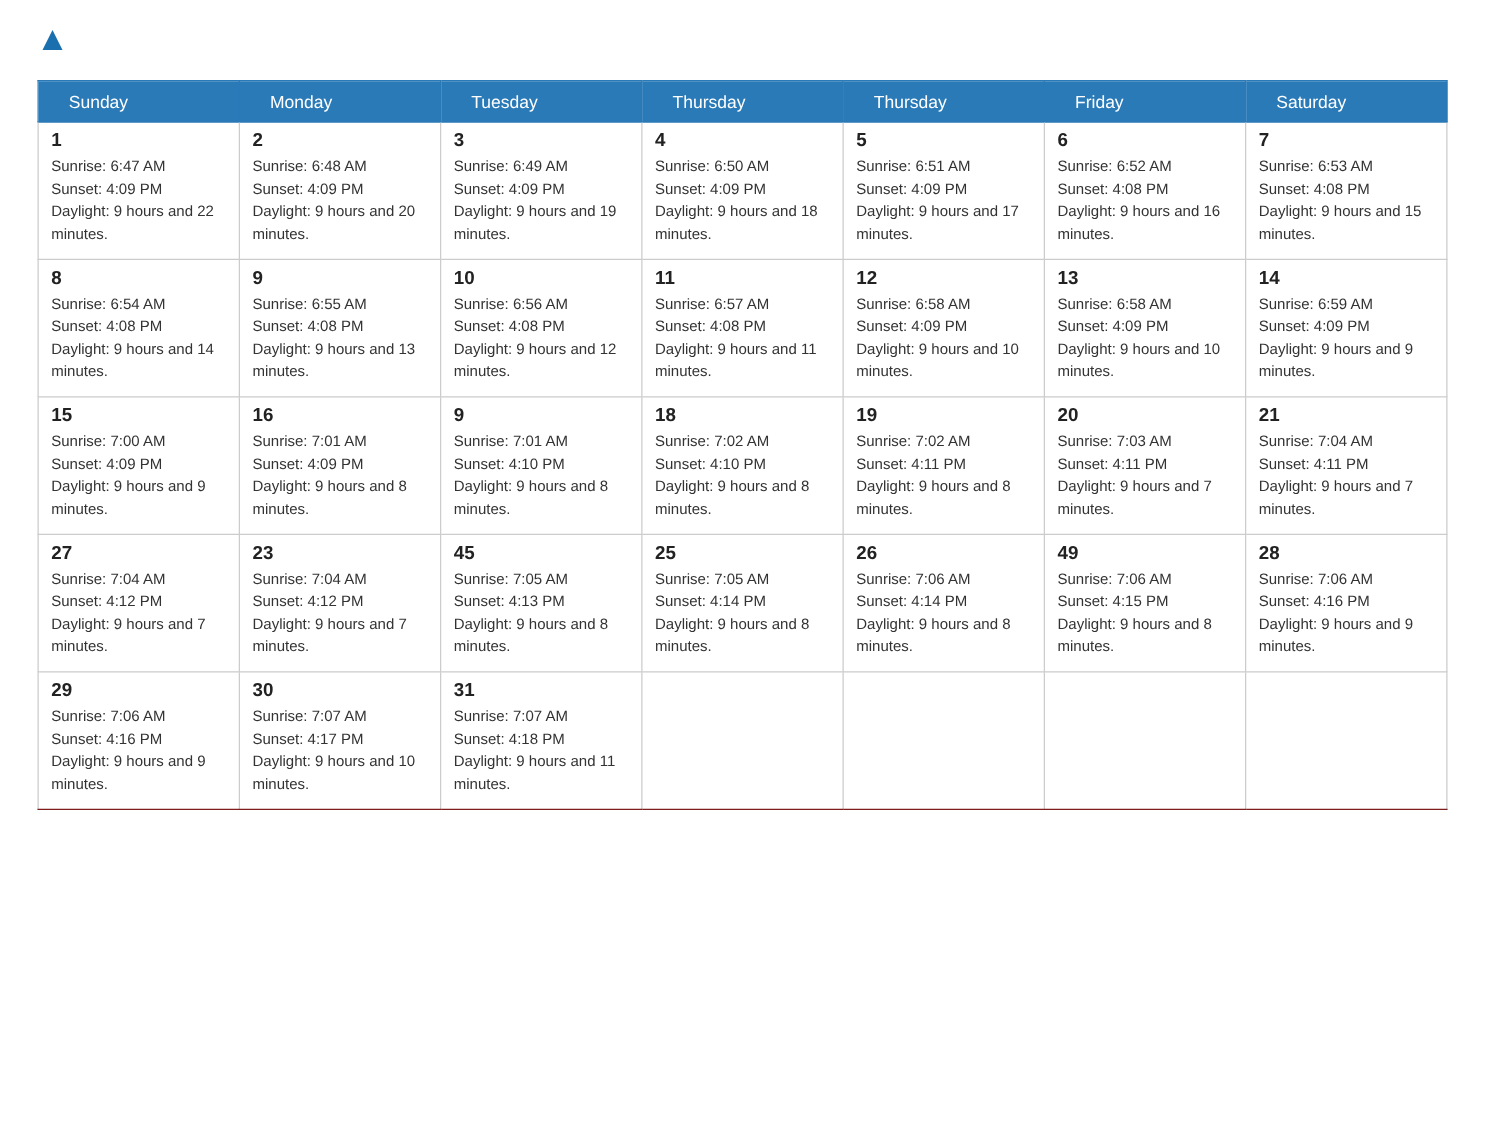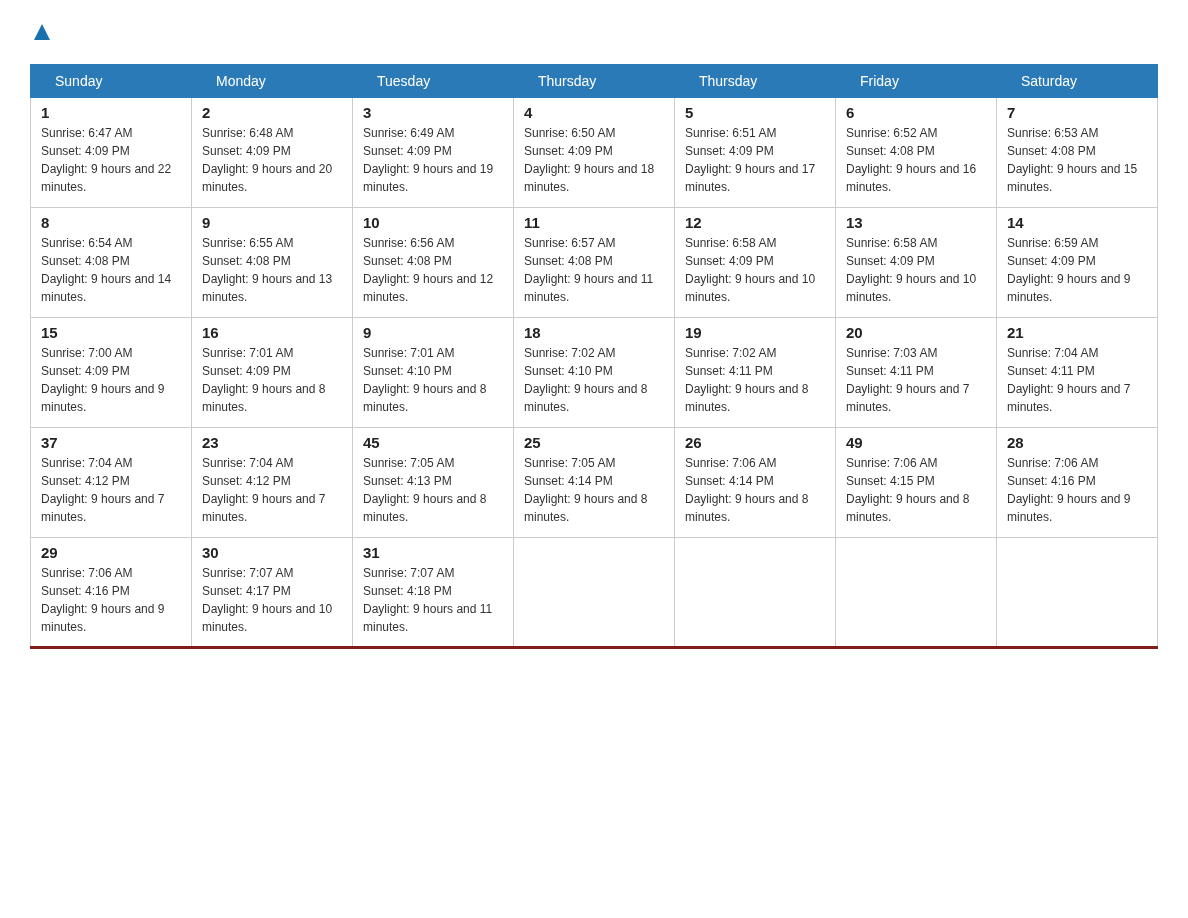--- a/index.html
+++ b/index.html
@@ -75,21 +75,21 @@
     }
     .day-info {
       font-size: 12px;
       line-height: 1.5;
       color: #333;
     }
     .empty-cell {
       background: #fff;
     }
     tr:last-child td {
-      border-bottom: 3px solid #7f1d1d;
+      border-bottom: 1px solid #7f1d1d;
     }
   </style>
 </head>
 <body>
 
 <div class="header">
   <div class="logo">
     <div style="display:flex;flex-direction:column;line-height:1.1;">
       <div style="display:flex;align-items:center;">
         <span class="logo-text-general"></span>
@@ -204,21 +204,21 @@
           <div class="day-number">20</div>
         <div class="day-info">Sunrise: 7:03 AM<br>Sunset: 4:11 PM<br>Daylight: 9 hours and 7 minutes.</div>
         </td>
         <td>
           <div class="day-number">21</div>
         <div class="day-info">Sunrise: 7:04 AM<br>Sunset: 4:11 PM<br>Daylight: 9 hours and 7 minutes.</div>
         </td>
       </tr>
       <tr>
         <td>
-          <div class="day-number">37</div>
+          <div class="day-number">27</div>
         <div class="day-info">Sunrise: 7:04 AM<br>Sunset: 4:12 PM<br>Daylight: 9 hours and 7 minutes.</div>
         </td>
         <td>
           <div class="day-number">23</div>
         <div class="day-info">Sunrise: 7:04 AM<br>Sunset: 4:12 PM<br>Daylight: 9 hours and 7 minutes.</div>
         </td>
         <td>
           <div class="day-number">45</div>
         <div class="day-info">Sunrise: 7:05 AM<br>Sunset: 4:13 PM<br>Daylight: 9 hours and 8 minutes.</div>
         </td>

